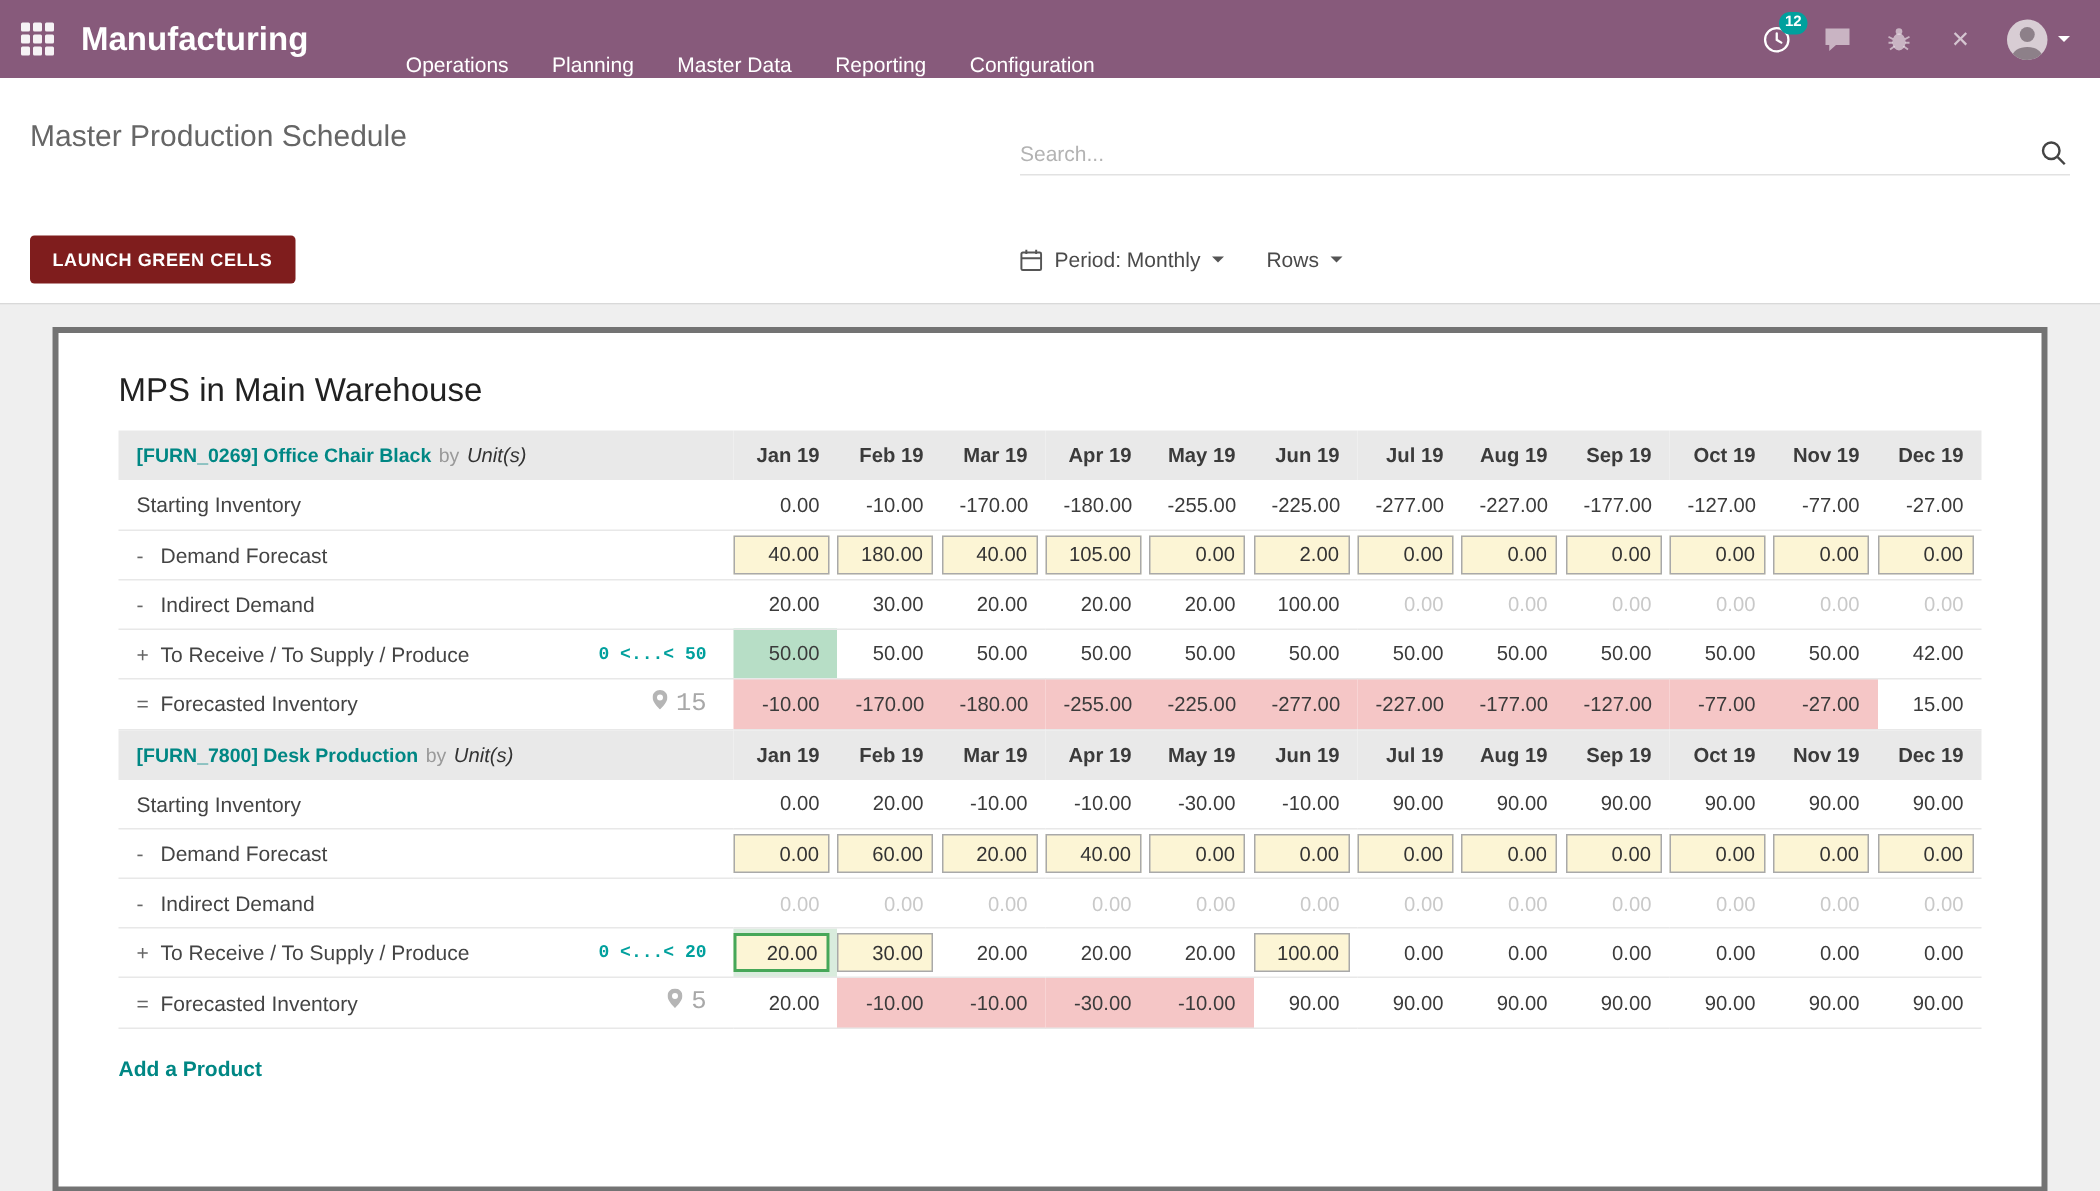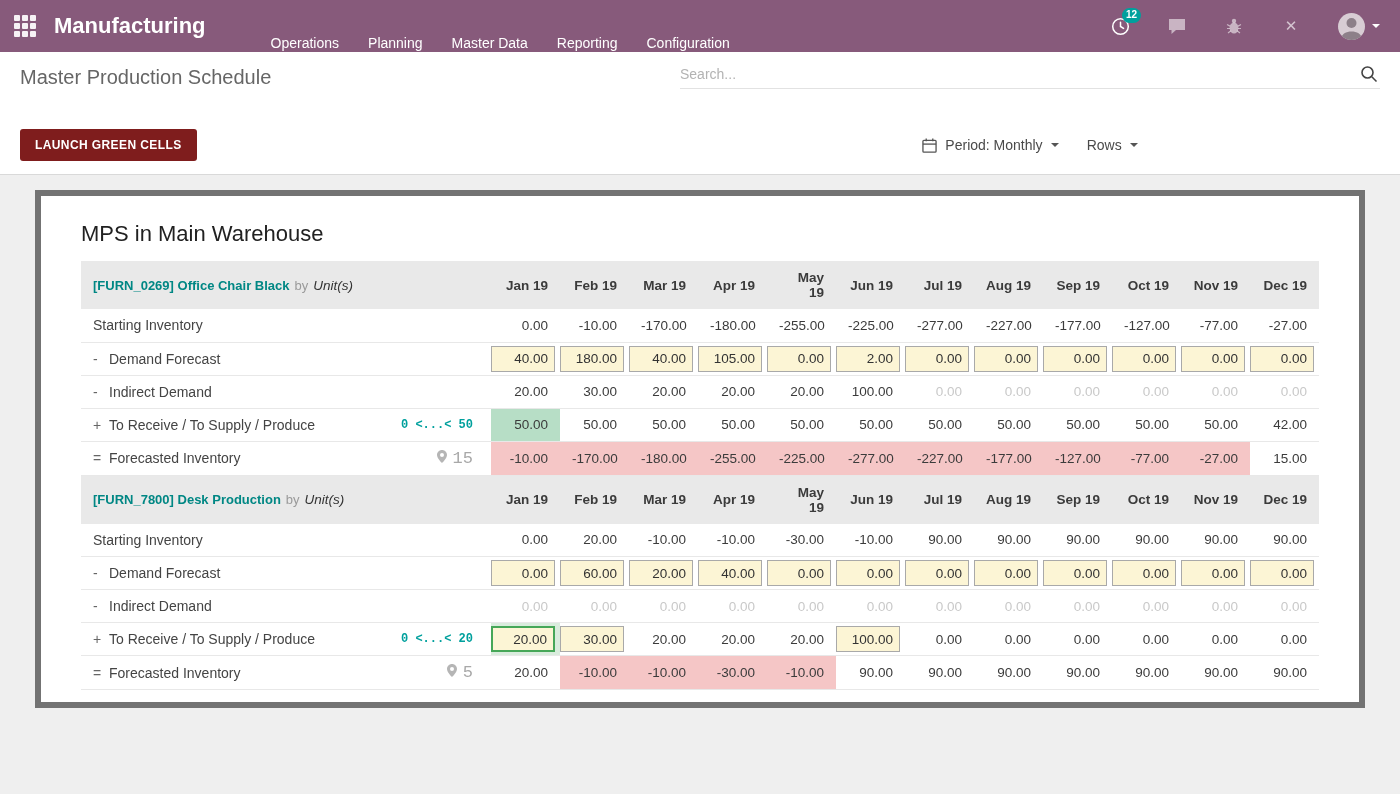--- a/index.html
+++ b/index.html
@@ -6,45 +6,45 @@
   html,body { width:1400px; height:794px; overflow:hidden; }
   body { font-family:"Liberation Sans","DejaVu Sans",sans-serif; background:#efefef; color:#333; }
 
   
   .navbar { height:52px; background:#875A7B; display:flex; align-items:center; padding:0 20px 0 14px; }
   .apps-grid { width:22px; height:22px; display:grid; grid-template-columns:repeat(3,1fr); gap:2px; margin-right:18px; cursor:pointer; }
   .apps-grid i { background:rgba(255,255,255,.92); border-radius:1px; }
   .brand { color:#fff; font-size:22px; font-weight:700; margin-right:54px; cursor:pointer; }
   .nav-menu { display:flex;margin-top:34px; }
   .nav-item { color:#fff; font-size:14px; padding:7px 11px; margin-right:7px; cursor:pointer; border-radius:2px; }
-  .nav-right { margin-left:auto; display:flex; align-items:center; gap:37px; }
+  .nav-right { margin-left:auto; display:flex; align-items:center; gap:21px; }
   .nav-icon { position:relative; min-width:20px; height:22px; display:flex; align-items:center; justify-content:center; cursor:pointer; }
   .badge { position:absolute; top:-7px; left:12px; background:#00A09D; color:#fff; font-size:10px; font-weight:700; padding:1px 4px; border-radius:8px; line-height:1.25; }
   .close-x { color:rgba(255,255,255,.65); font-size:15px; font-weight:700; }
   .user-menu { display:flex; align-items:center; cursor:pointer; }
   .avatar { width:27px; height:27px; border-radius:50%; background:#d8cdd4; overflow:hidden; display:inline-flex; align-items:flex-end; justify-content:center; }
   .caret { display:inline-block; width:0; height:0; border-left:4px solid transparent; border-right:4px solid transparent; }
   .caret-white { border-top:4px solid #fff; margin-left:7px; }
   .caret-dark { border-top:4px solid #555; }
 
   
   .control-panel { background:#fff; padding:13px 20px 13px; border-bottom:1px solid #d9d9d9; }
   .cp-grid { display:grid; grid-template-columns:1fr 700px; row-gap:15px; column-gap:0;gap:40px; }
   .cp-title { font-size:20px; font-weight:400; color:#666; align-self:center; }
-  .search { display:flex; align-items:center; border-bottom:1px solid #e2e2e2; padding-bottom:5px; align-self:end; }
+  .search { display:flex; align-items:center; border-bottom:1px solid #e2e2e2; padding-bottom:5px; align-self:end;margin-top:28px; }
   .search input { flex:1; border:none; outline:none; font-size:14px; color:#555; background:transparent; }
   .search input::placeholder { color:#b3b3b3; }
   .search-icon { cursor:pointer; display:flex; padding-right:2px; }
   .btn-primary { background:#7f1d1d; color:#fff; border:none; font-size:12px; font-weight:700; letter-spacing:.4px; padding:9px 15px; border-radius:3px; cursor:pointer; font-family:inherit; }
-  .cp-filters { display:flex; align-items:center; gap:28px; font-size:14px; color:#4a4a4a;justify-content:center; }
+  .cp-filters { display:flex; align-items:center; gap:28px; font-size:14px; color:#4a4a4a; }
   .filter-btn { display:flex; align-items:center; gap:8px; cursor:pointer; }
 
   
   .o_content { height:644px; padding-top:15px; }
-  .card { width:1330px; margin:0 auto; background:#fff; border:6px solid #737373; height:518px; padding:0 40px 2px; overflow:hidden; }
+  .card { width:1330px; margin:0 auto; background:#fff; border:4px solid #737373; height:577px; padding:0 40px 2px; overflow:hidden; }
   .card h2 { font-size:22px; font-weight:500; color:#212121; margin:25px 0 14px 0; }
 
   
   table.mps-table { border-collapse:collapse; table-layout:fixed; width:100%; font-size:13.5px; }
   col.col-label { width:410px; }
   thead th { background:#e9e9e9; padding:9px 12px; }
   th.product-cell { text-align:left; font-weight:400; }
   .product-name { color:#008784; font-weight:700; font-size:13px; cursor:pointer; }
   .by-label { color:#9a9a9a; font-size:13px; margin:0 5px; }
   .uom { font-style:italic; color:#333; font-size:13.5px; }

